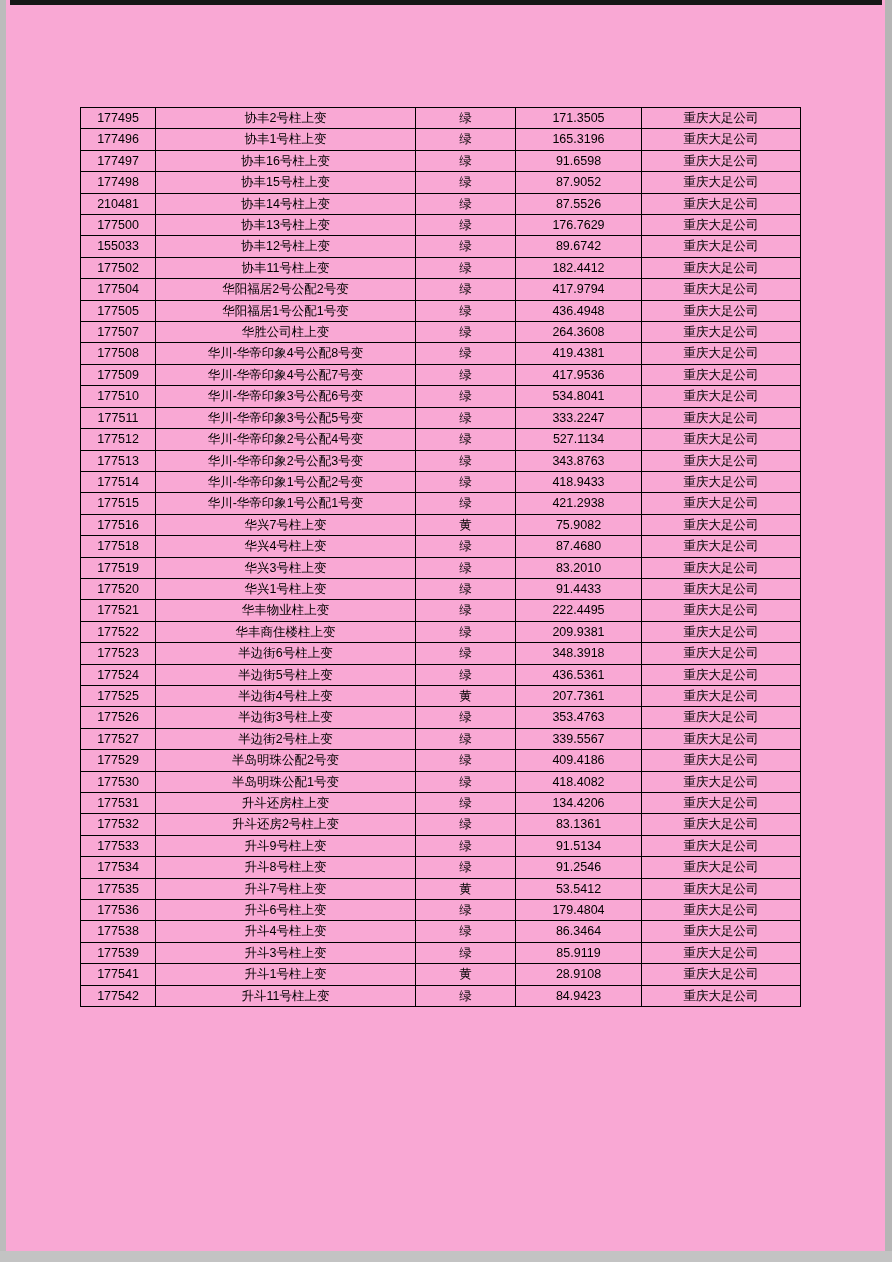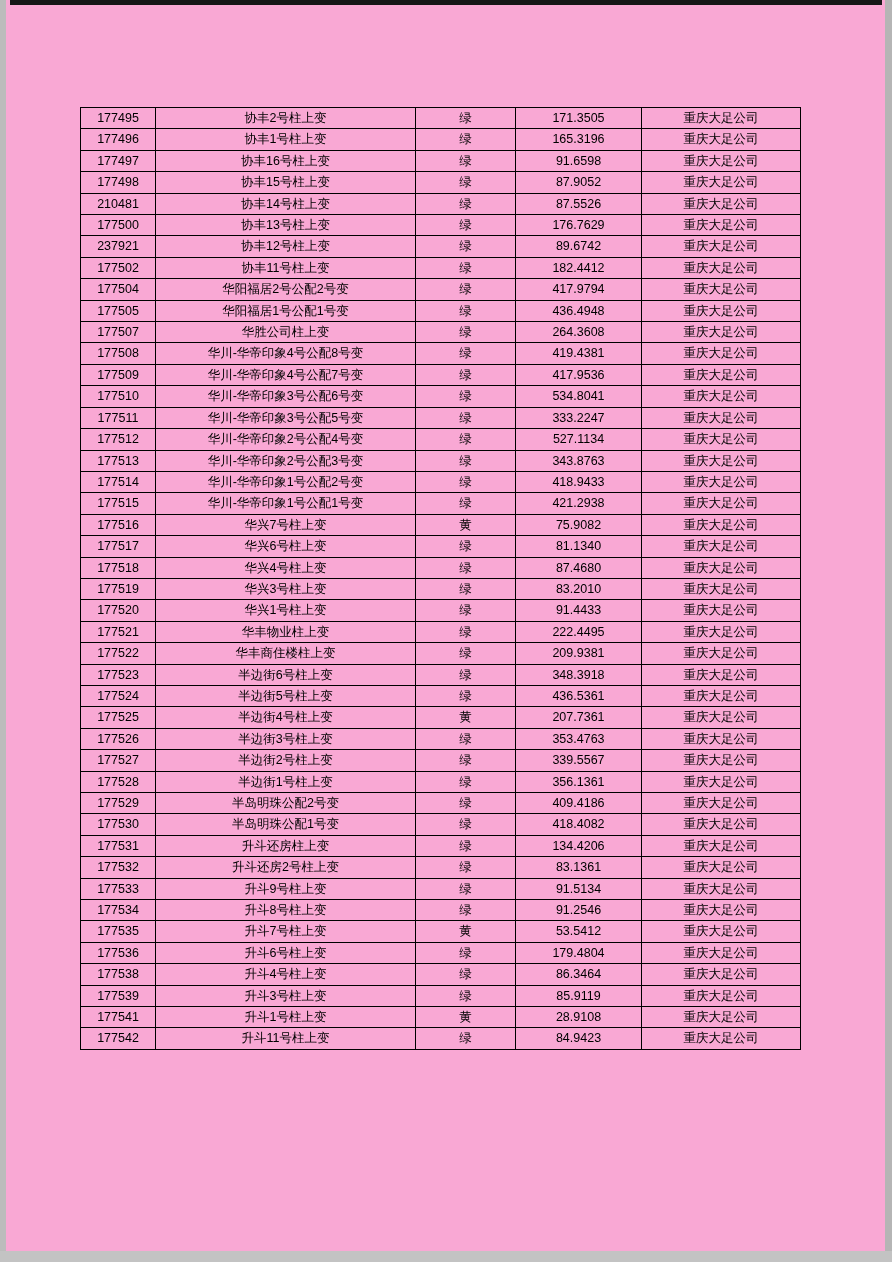--- a/index.html
+++ b/index.html
@@ -123,21 +123,21 @@
           <td>重庆大足公司</td>
         </tr>
         <tr>
           <td>177500</td>
           <td>协丰13号柱上变</td>
           <td>绿</td>
           <td>176.7629</td>
           <td>重庆大足公司</td>
         </tr>
         <tr>
-          <td>237921</td>
+          <td>155033</td>
           <td>协丰12号柱上变</td>
           <td>绿</td>
           <td>89.6742</td>
           <td>重庆大足公司</td>
         </tr>
         <tr>
           <td>177502</td>
           <td>协丰11号柱上变</td>
           <td>绿</td>
           <td>182.4412</td>
@@ -221,27 +221,20 @@
           <td>重庆大足公司</td>
         </tr>
         <tr>
           <td>177516</td>
           <td>华兴7号柱上变</td>
           <td>黄</td>
           <td>75.9082</td>
           <td>重庆大足公司</td>
         </tr>
         <tr>
-          <td>177517</td>
-          <td>华兴6号柱上变</td>
-          <td>绿</td>
-          <td>81.1340</td>
-          <td>重庆大足公司</td>
-        </tr>
-        <tr>
           <td>177518</td>
           <td>华兴4号柱上变</td>
           <td>绿</td>
           <td>87.4680</td>
           <td>重庆大足公司</td>
         </tr>
         <tr>
           <td>177519</td>
           <td>华兴3号柱上变</td>
           <td>绿</td>
@@ -298,27 +291,20 @@
           <td>重庆大足公司</td>
         </tr>
         <tr>
           <td>177527</td>
           <td>半边街2号柱上变</td>
           <td>绿</td>
           <td>339.5567</td>
           <td>重庆大足公司</td>
         </tr>
         <tr>
-          <td>177528</td>
-          <td>半边街1号柱上变</td>
-          <td>绿</td>
-          <td>356.1361</td>
-          <td>重庆大足公司</td>
-        </tr>
-        <tr>
           <td>177529</td>
           <td>半岛明珠公配2号变</td>
           <td>绿</td>
           <td>409.4186</td>
           <td>重庆大足公司</td>
         </tr>
         <tr>
           <td>177530</td>
           <td>半岛明珠公配1号变</td>
           <td>绿</td>

